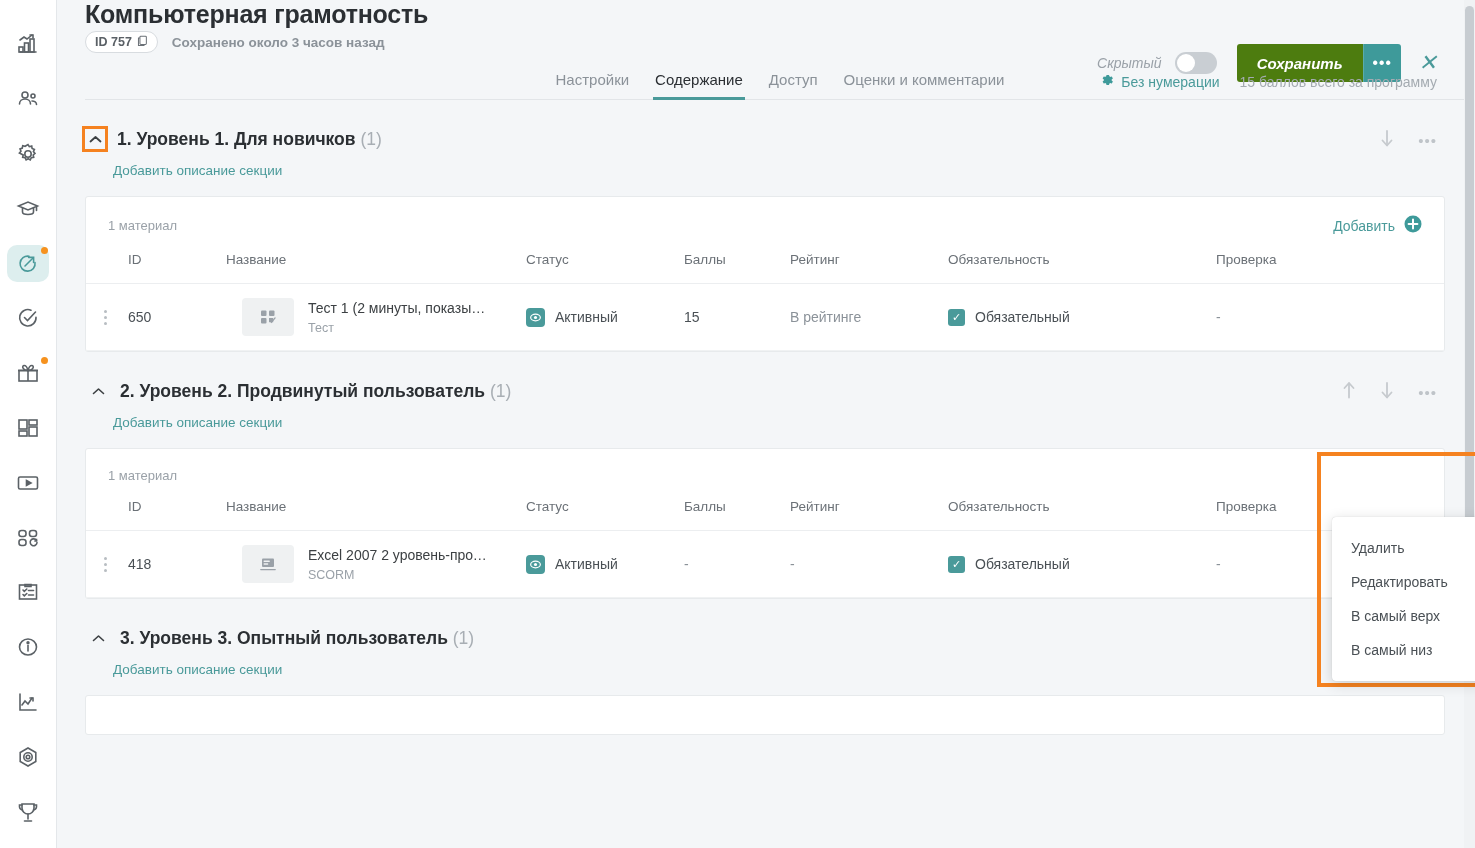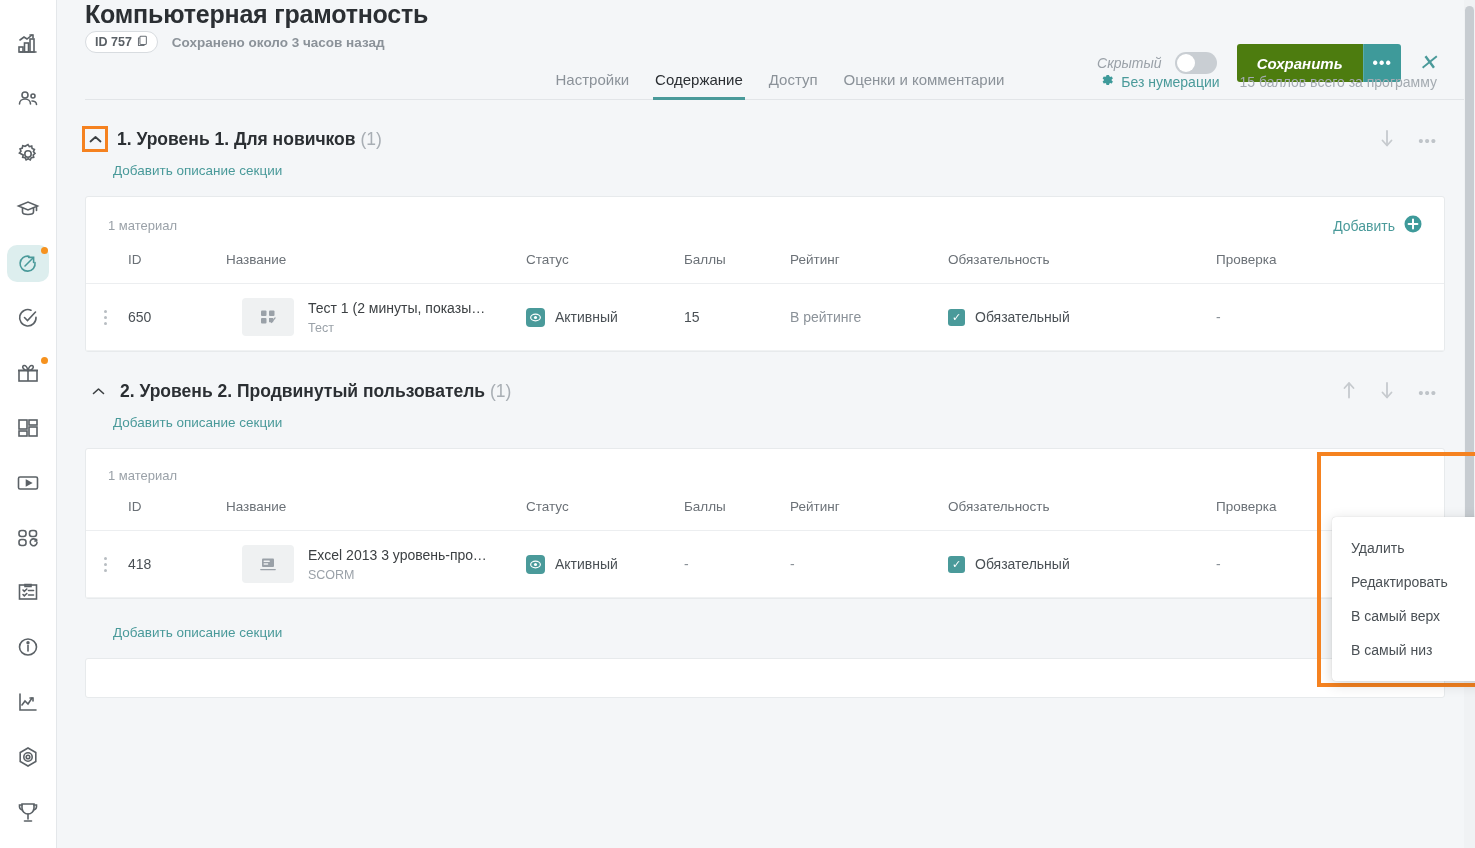--- a/index.html
+++ b/index.html
@@ -641,21 +641,21 @@
                 <td>
                   <div class="name-cell">
                     <span class="type-icon">
                       <svg width="20" height="20" viewBox="0 0 20 20" fill="none" stroke="#9aa1a8" stroke-width="1.4">
                         <rect x="4" y="4.5" width="12" height="8.5" rx="1" fill="#9aa1a8" stroke="none"></rect>
                         <path d="M6.2 7.3h5M6.2 10h3.4" stroke="#eff1f2" stroke-width="1.4" stroke-linecap="round"></path>
                         <path d="M2.8 15.6h14.4" stroke-linecap="round"></path>
                       </svg>
                     </span>
                     <span>
-                      <div class="name-main">Excel 2013 3 уровень-прод…</div>
+                      <div class="name-main">Excel 2007 2 уровень-прод…</div>
                       <div class="name-sub">SCORM</div>
                     </span>
                   </div>
                 </td>
                 <td>
                   <div class="status-cell">
                     <span class="eye-badge">
                       <svg width="13" height="13" viewBox="0 0 14 14" fill="none" stroke="#fff" stroke-width="1.3">
                         <ellipse cx="7" cy="7" rx="5.2" ry="3.6"></ellipse>
                           <circle cx="7" cy="7" r="1.7" fill="#fff" stroke="none"></circle>
@@ -673,20 +673,33 @@
                   </div>
                 </td>
                 <td class="muted">-</td>
               </tr>
             </tbody>
           </table>
         </div>
       </div>
 
       <div class="section">
+        <div class="sec-head">
+          <div class="chev-box">
+            <span>
+              <svg width="13" height="9" viewBox="0 0 13 9" fill="none" stroke="#3c4043" stroke-width="1.6" stroke-linecap="round" stroke-linejoin="round">
+                  <path d="M1.5 6.5L6.5 2l5 4.5"></path>
+                </svg>
+            </span>
+          </div>
+          <div class="sec-title">
+            <span>3. Уровень 3. Опытный пользователь</span>
+            <span class="sec-count">(1)</span>
+          </div>
+        </div>
         <div class="sec-desc">Добавить описание секции</div>
         <div class="sec-actions">
           <span class="act">
             <svg width="14" height="19" viewBox="0 0 14 19" fill="none" stroke="#c6cace" stroke-width="1.8" stroke-linecap="round" stroke-linejoin="round">
                 <path d="M7 16.5V2.5"></path>
                 <path d="M2.5 7L7 2l4.5 5"></path>
               </svg>
           </span>
           <span class="act">
             <svg width="14" height="19" viewBox="0 0 14 19" fill="none" stroke="#c6cace" stroke-width="1.8" stroke-linecap="round" stroke-linejoin="round">

